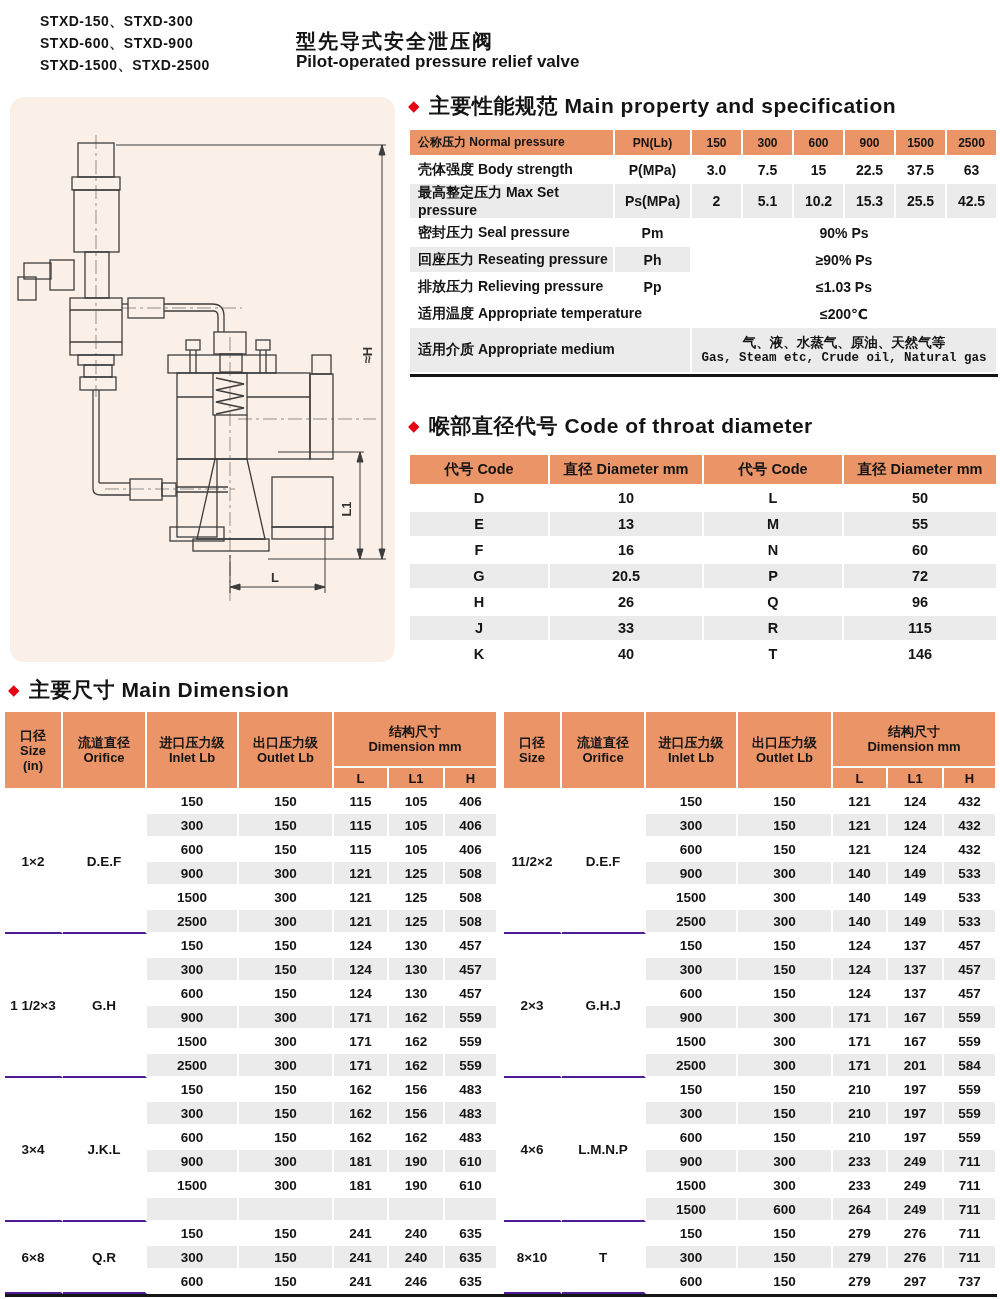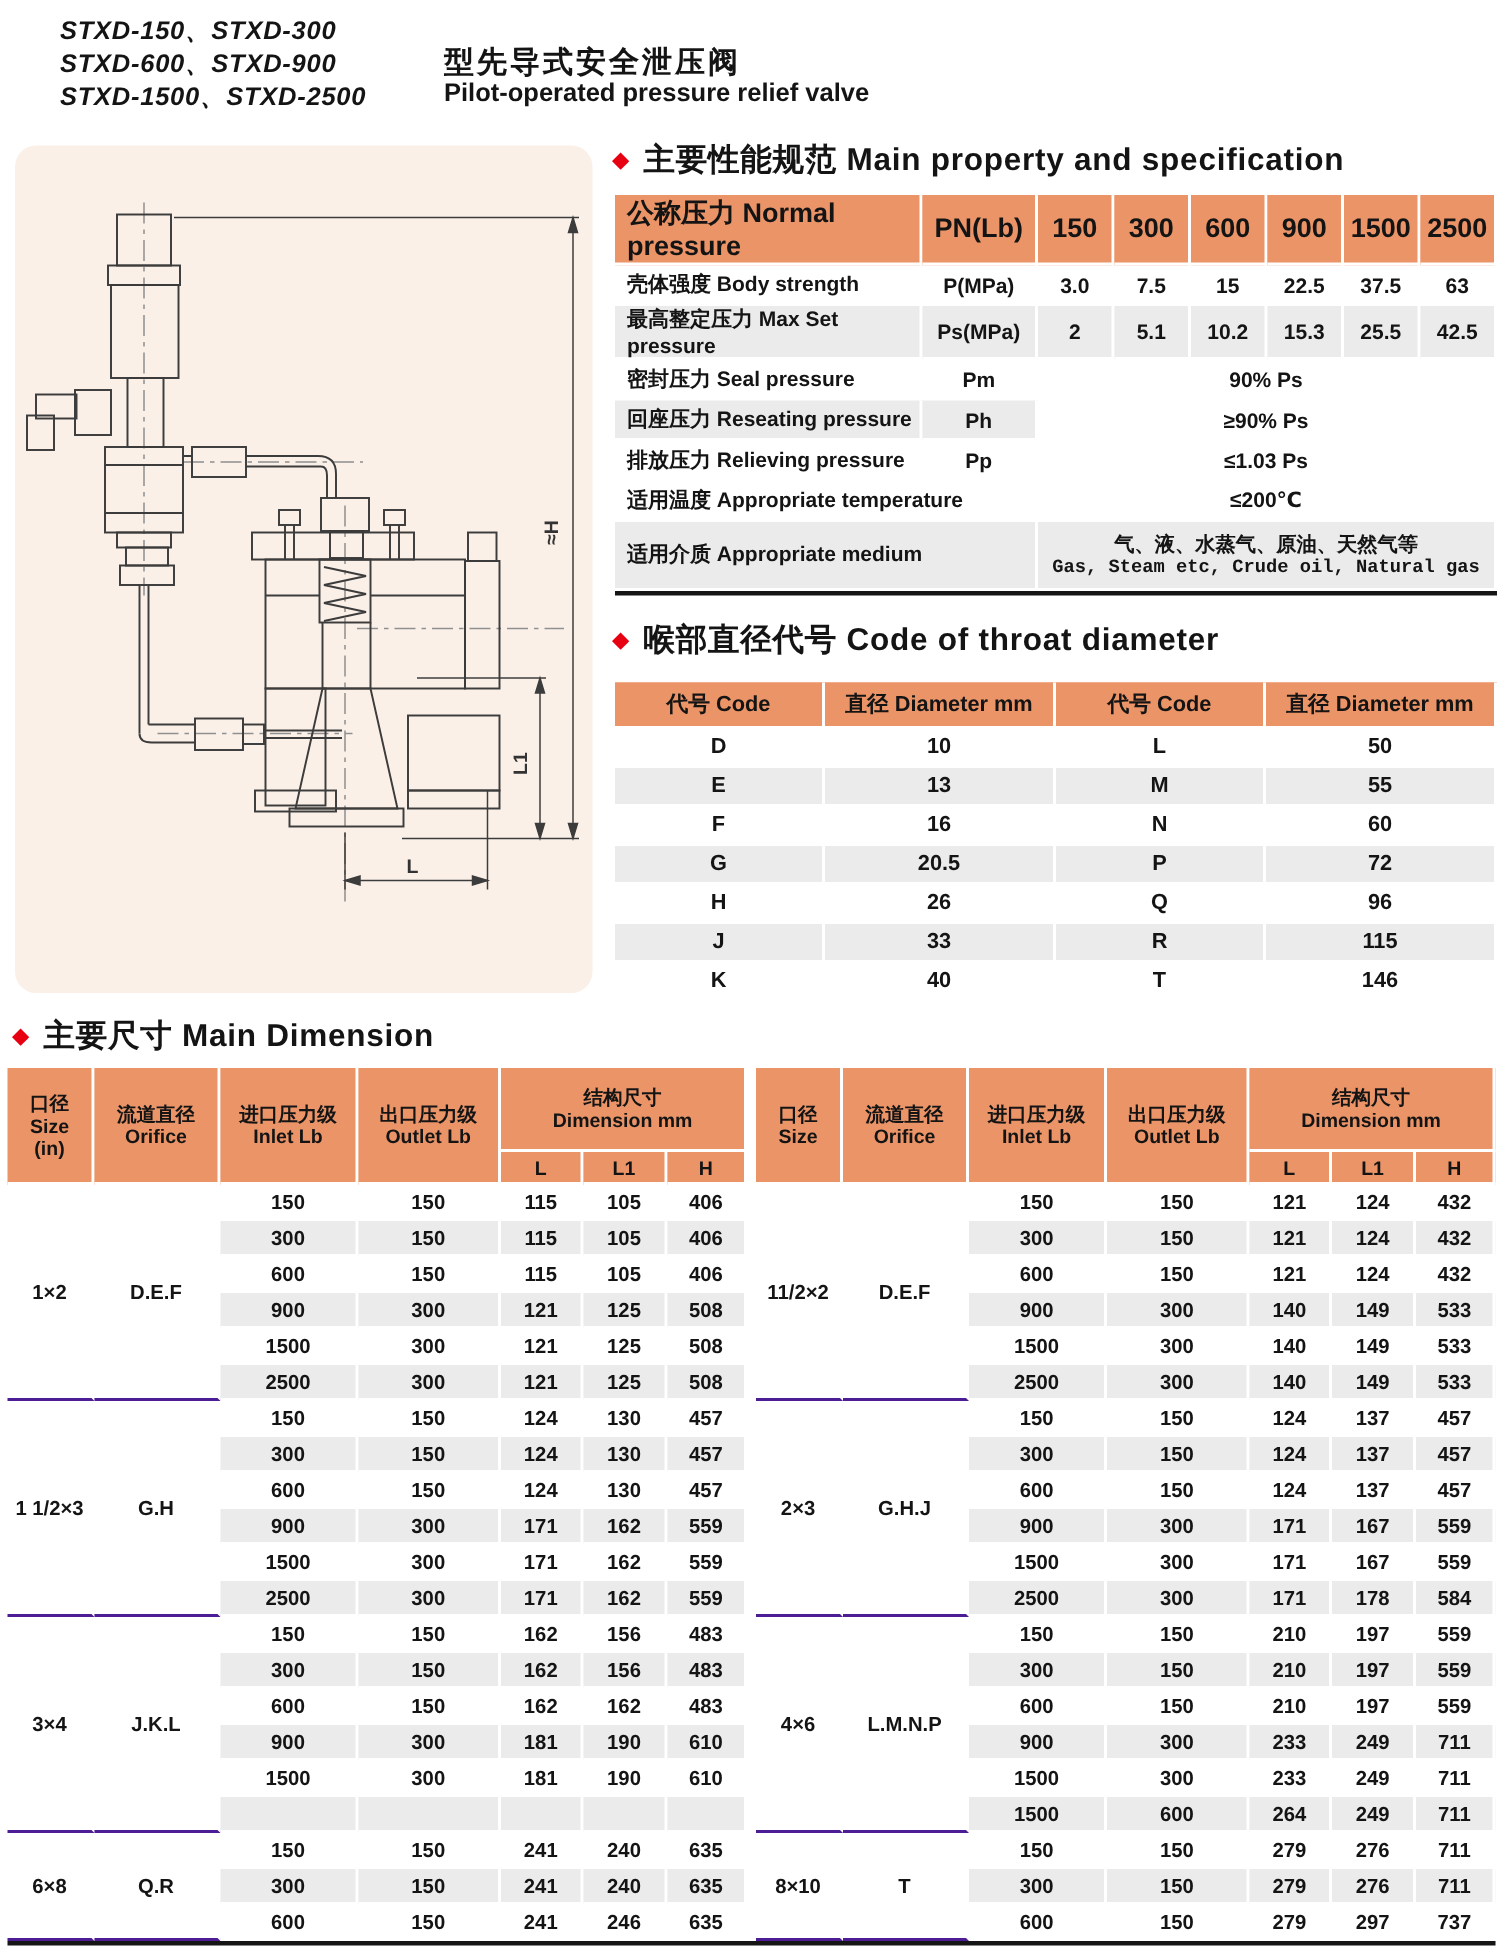--- a/index.html
+++ b/index.html
@@ -2,39 +2,39 @@
 <html><head>
 <meta charset="utf-8">
 <style>
   html,body{margin:0;padding:0;}
   body{
     width:1000px;height:1299px;position:relative;background:#fff;
     font-family:"Liberation Sans","DejaVu Sans",sans-serif;
     font-weight:700;color:#141414;overflow:hidden;
   }
   
-  .models{position:absolute;left:40px;top:10px;font-size:17px;line-height:22px;letter-spacing:.5px;font-style:italic;}
+  .models{position:absolute;left:40px;top:10px;font-size:14px;line-height:22px;letter-spacing:.5px;}
   .title-zh{position:absolute;left:296px;top:28px;font-size:20px;letter-spacing:2px;}
   .title-en{position:absolute;left:296px;top:52px;font-size:17px;}
   
   .panel{position:absolute;left:10px;top:97px;width:385px;height:565px;background:#FBF0E8;border-radius:14px;}
   .dimtxt{font-size:13px;fill:#333;font-weight:700;font-family:"Liberation Sans",sans-serif;}
   
   .sec-title{position:absolute;font-size:21px;letter-spacing:.5px;white-space:nowrap;}
   .sec-title .dia{color:#E60012;font-size:15px;margin-right:9px;vertical-align:2px;}
   
   table{border-collapse:separate;border-spacing:0;table-layout:fixed;}
   td,th{border-right:2px solid #fff;border-bottom:2px solid #fff;text-align:center;vertical-align:middle;padding:0;font-weight:700;}
   .orange{background:#EA9468;}
   .gray{background:#EBEBEB;}
   .white{background:#fff;}
   
   .spec-wrap{position:absolute;left:410px;top:130px;width:588px;border-bottom:3px solid #151515;}
   .spec{width:588px;font-size:14px;}
-  .spec th{font-size:18px;}
+  .spec th{font-size:12px;}
   .spec tr{height:27px;}
   .spec tr.tall{height:46px;}
   .lbl{text-align:left;padding-left:8px;}
   .med-zh{font-size:13.5px;line-height:16px;}
   .med-en{font-size:12.5px;line-height:15px;font-family:Liberation Mono, monospace;}
   
   .throat-wrap{position:absolute;left:410px;top:455px;width:588px;}
   .throat{width:588px;font-size:14.5px;}
   .throat tr{height:26px;}
   .throat thead tr{height:31px;}
@@ -594,21 +594,21 @@
           <td class="white">1500</td>
           <td class="white">300</td>
           <td class="white">171</td>
           <td class="white">167</td>
           <td class="white">559</td>
         </tr>
         <tr>
           <td class="gray">2500</td>
           <td class="gray">300</td>
           <td class="gray">171</td>
-          <td class="gray">178</td>
+          <td class="gray">201</td>
           <td class="gray">584</td>
         </tr>
         <tr>
           <td class="group-cell" rowspan="6">4×6</td>
           <td class="group-cell" rowspan="6">L.M.N.P</td>
           <td class="white">150</td>
           <td class="white">150</td>
           <td class="white">210</td>
           <td class="white">197</td>
           <td class="white">559</td>

